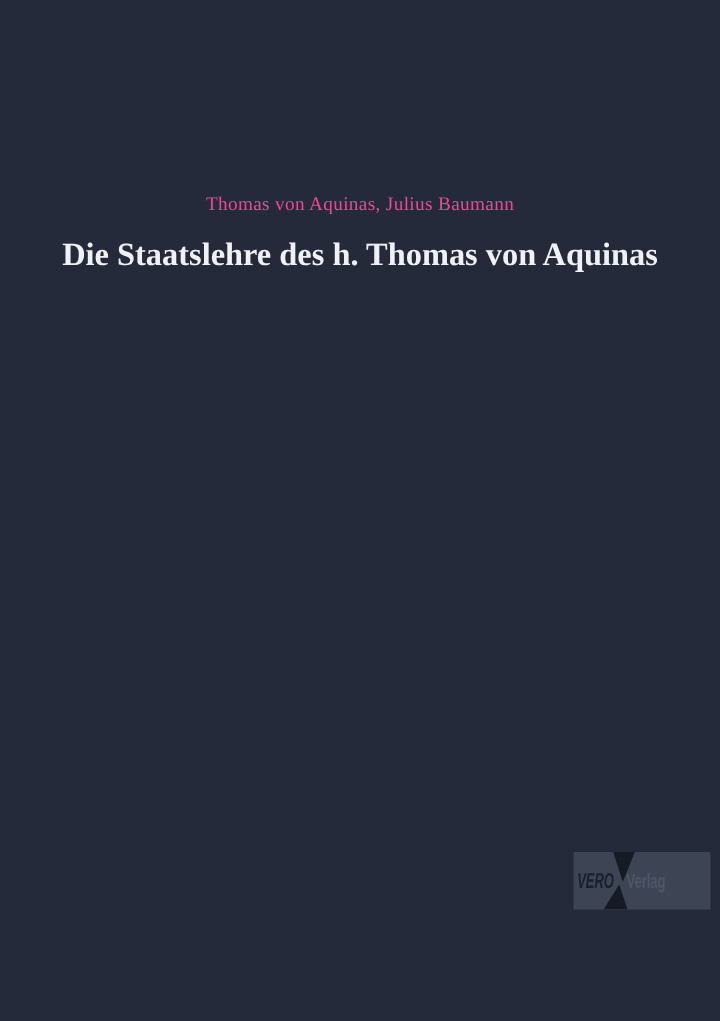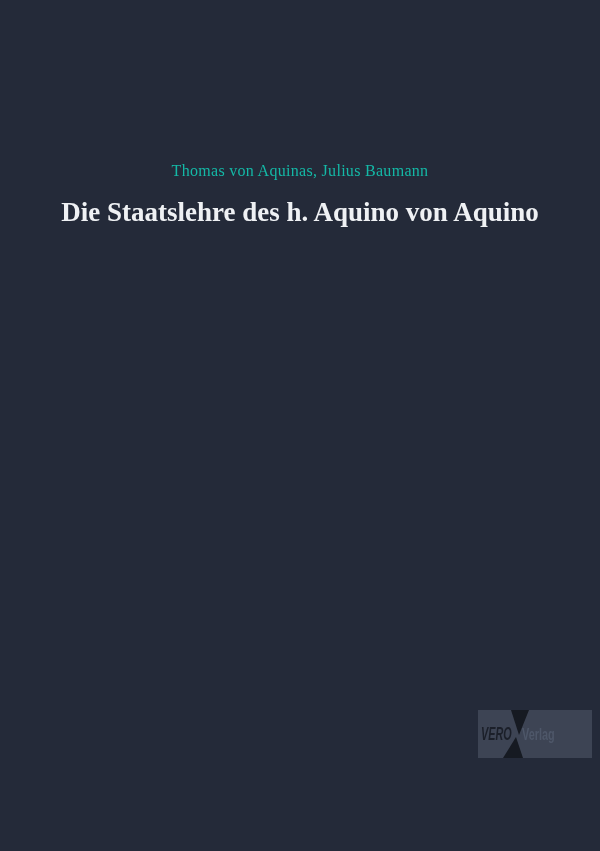--- a/index.html
+++ b/index.html
@@ -20,21 +20,21 @@
     background: #242a39;
   }
   .author-line {
     position: absolute;
     top: 162px;
     left: 0;
     width: 600px;
     text-align: center;
     font-size: 16px;
     letter-spacing: 0.3px;
-    color: #14b8a6;
+    color: #ec4899;
     font-weight: 400;
     line-height: 1.15;
   }
   .title-line {
     position: absolute;
     top: 197px;
     left: 0;
     width: 600px;
     text-align: center;
     font-size: 27px;
@@ -88,21 +88,21 @@
     white-space: nowrap;
   }
 </style>
 </head>
 <body>
 
 <div class="cover">
 
   <div class="author-line">Thomas von Aquinas, Julius Baumann</div>
 
-  <div class="title-line">Die Staatslehre des h. Aquino von Aquino</div>
+  <div class="title-line">Die Staatslehre des h. Thomas von Aquinas</div>
 
   <div class="logo-box">
     <svg class="logo-hourglass" viewBox="0 0 78 48" xmlns="http://www.w3.org/2000/svg">
       <polygon points="33,0 51,0 41,25" fill="#161a22"></polygon>
       <polygon points="38,27 45,48 25,48" fill="#161a22"></polygon>
     </svg>
     <span class="logo-vero">VERO</span>
     <span class="logo-verlag">Verlag</span>
   </div>
 

